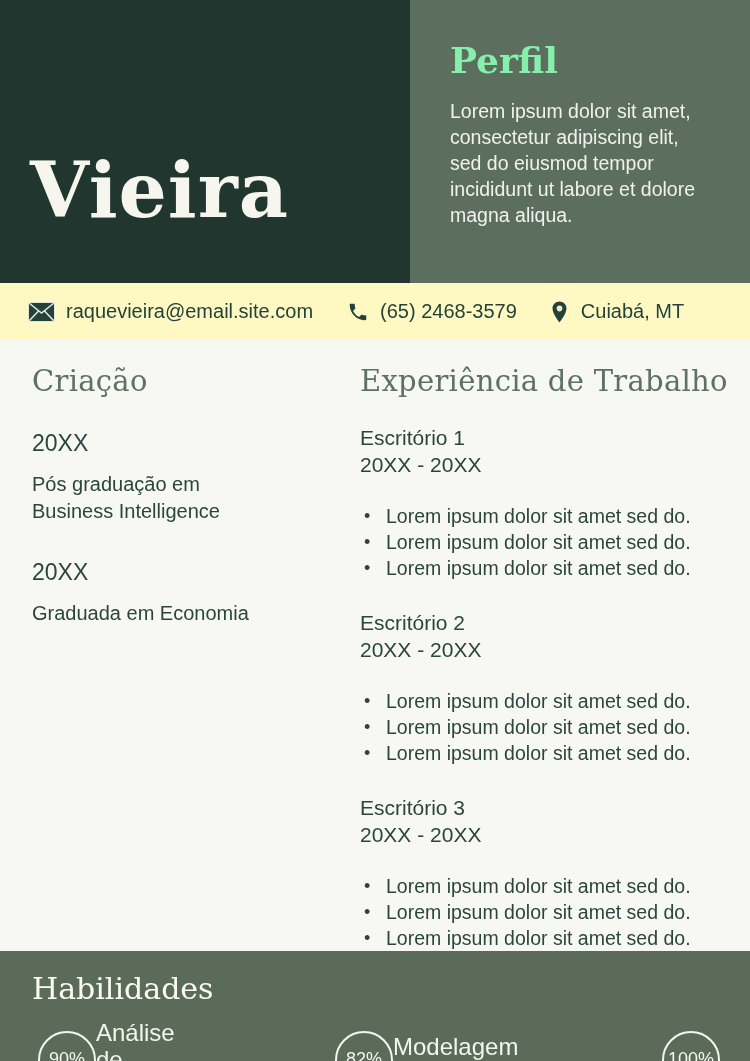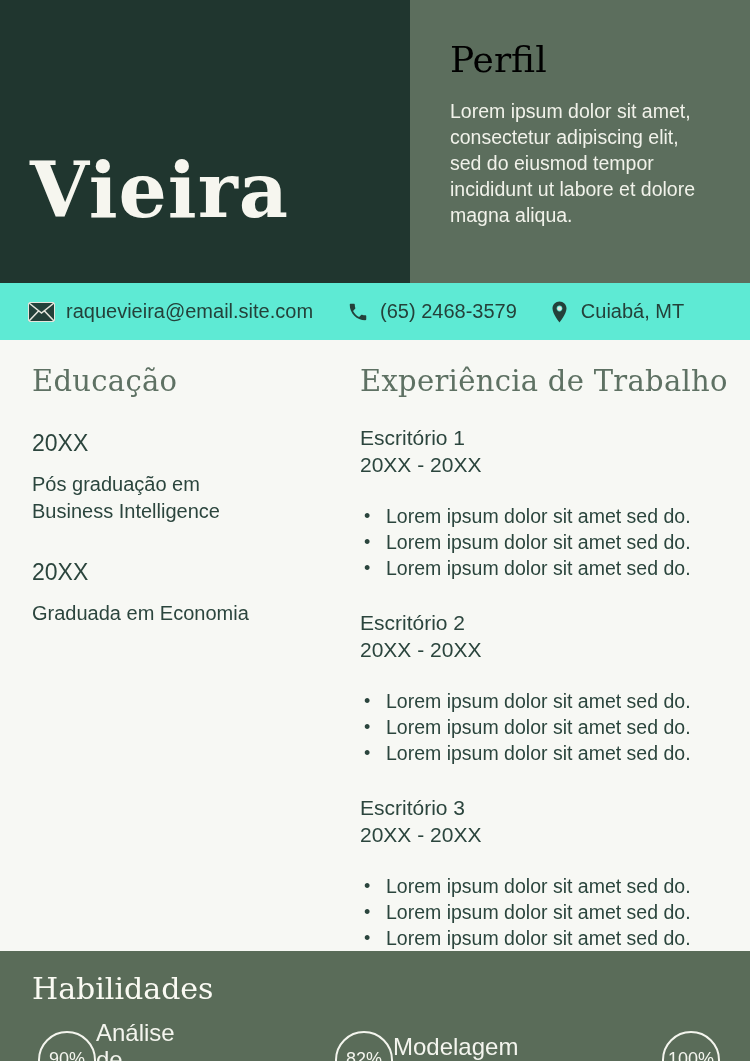--- a/index.html
+++ b/index.html
@@ -27,34 +27,34 @@
     letter-spacing:1px;
   }
   .profile-block {
     flex:1;
     background:#5c6e5d;
     color:#f1f2ea;
     padding:40px 36px 0 40px;
   }
   .profile-block h2 {
     font-family:"DejaVu Serif","Liberation Serif",serif;
-    font-weight:400;
+    font-weight:700;
     font-size:36px; line-height:40px;
     margin-bottom:18px;
-    color:#000000;
+    color:#86efac;
   }
   .profile-block p {
     font-size:19.5px; line-height:26px;
     max-width:272px;
   }
 
   
   .contact-bar {
     height:57px; flex:none;
-    background:#5eead4;
+    background:#fef9c3;
     color:#24413a;
     display:flex; align-items:center;
     padding:0 24px 0 28px;
     font-size:20px;
   }
   .contact-item { display:flex; align-items:center; white-space:nowrap; }
   .contact-item + .contact-item { margin-left:32px; }
   .contact-item .cicon { display:flex; align-items:center; margin-right:11px; }
   .contact-item svg { display:block; }
   .contact-email { margin-right:2px; }
@@ -171,21 +171,21 @@
           <circle cx="12" cy="9" r="2.4" fill="#e4e5dd"></circle>
         </svg>
       </span>
       <span>Cuiabá, MT</span>
     </div>
   </div>
 
   <div class="main">
 
     <div class="edu-col">
-      <h2 class="section-title">Educação</h2>
+      <h2 class="section-title">Criação</h2>
       <div class="edu-item">
         <div class="edu-year">20XX</div>
         <div class="edu-degree">Pós graduação em Business Intelligence</div>
       </div>
       <div class="edu-item">
         <div class="edu-year">20XX</div>
         <div class="edu-degree">Graduada em Economia</div>
       </div>
     </div>
 

